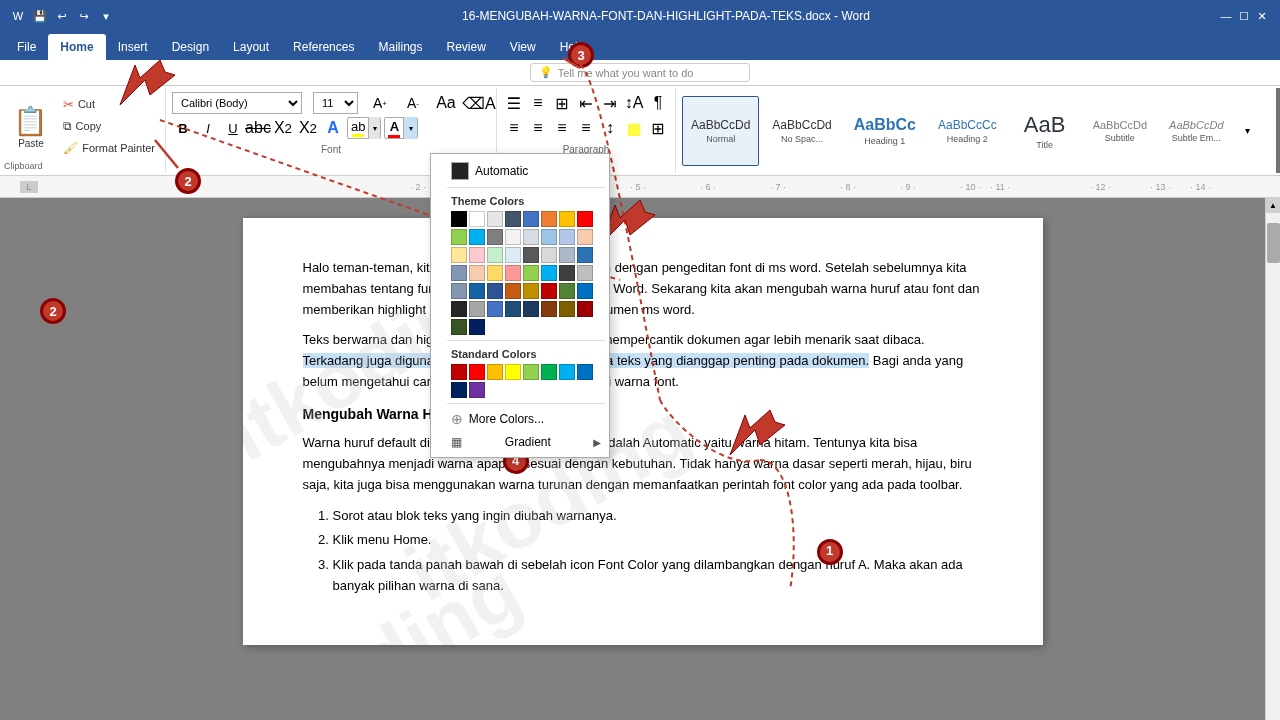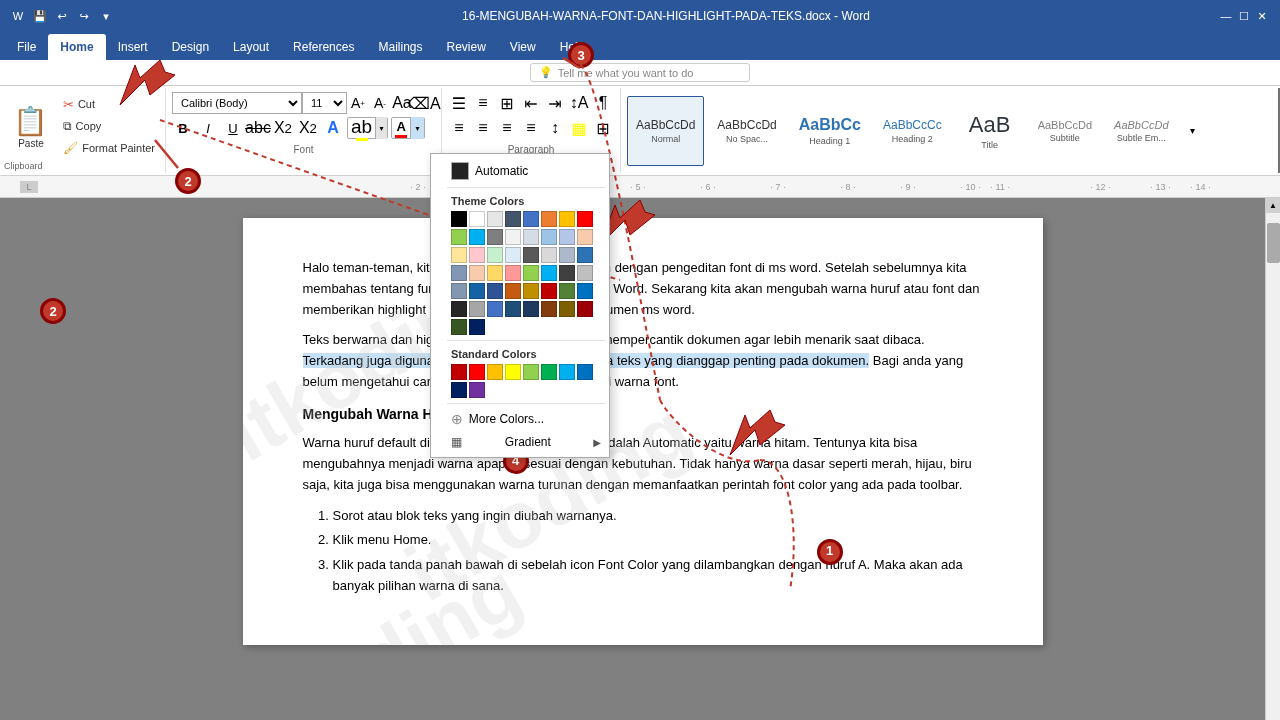--- a/index.html
+++ b/index.html
@@ -98,21 +98,21 @@
 
     
     .font-group {
       display: flex;
       flex-direction: column;
       padding: 4px 6px;
       border-right: 1px solid #e0e0e0;
       gap: 3px;
       min-width: 220px;
     }
-    .font-row1 { display: flex; gap: 0; align-items: center; }
+    .font-row1 { display: flex; gap: 11px; align-items: center; }
     .font-row2 { display: flex; gap: 3px; align-items: center; }
     .font-name-select {
       width: 130px;
       height: 22px;
       font-size: 11px;
       border: 1px solid #aaa;
       padding: 0 4px;
       background: white;
     }
     .font-size-select {
@@ -187,21 +187,21 @@
       min-width: 150px;
     }
     .para-row { display: flex; gap: 2px; align-items: center; }
 
     
     .styles-group {
       flex: 1;
       display: flex;
       flex-direction: row;
       padding: 4px 6px;
-      border-right: 2px solid #737373;
+      border-right: 4px solid #737373;
       overflow: hidden;
     }
     .styles-row {
       display: flex;
       gap: 4px;
       align-items: center;
       flex: 1;
     }
     .style-item {
       display: flex;
@@ -478,21 +478,21 @@
       <div class="icon-btn bold-btn">B</div>
       <div class="icon-btn italic-btn">I</div>
       <div class="icon-btn underline-btn">U</div>
       <div class="icon-btn" style="text-decoration:line-through;">abc</div>
       <div class="icon-btn">X<sub>2</sub></div>
       <div class="icon-btn">X<sup>2</sup></div>
       <div class="icon-btn" style="color:#1e6fff;font-weight:bold;">A</div>
 
       <div style="display:flex;align-items:center;border:1px solid #aaa;border-radius:2px;height:22px;cursor:pointer;background:white;">
         <div style="display:flex;flex-direction:column;align-items:center;padding:1px 3px;">
-          <span style="font-size:19px;">ab</span>
+          <span style="font-size:13px;">ab</span>
           <div style="width:12px;height:3px;background:#ffff00;"></div>
         </div>
         <div style="width:12px;height:22px;display:flex;align-items:center;justify-content:center;border-left:1px solid #aaa;font-size:8px;background:#e4e4e4;">▾</div>
       </div>
 
       <div class="font-color-btn">
         <div class="font-color-main">
           <span style="font-weight:bold;font-size:13px;">A</span>
           <div class="font-color-underline"></div>
         </div>

